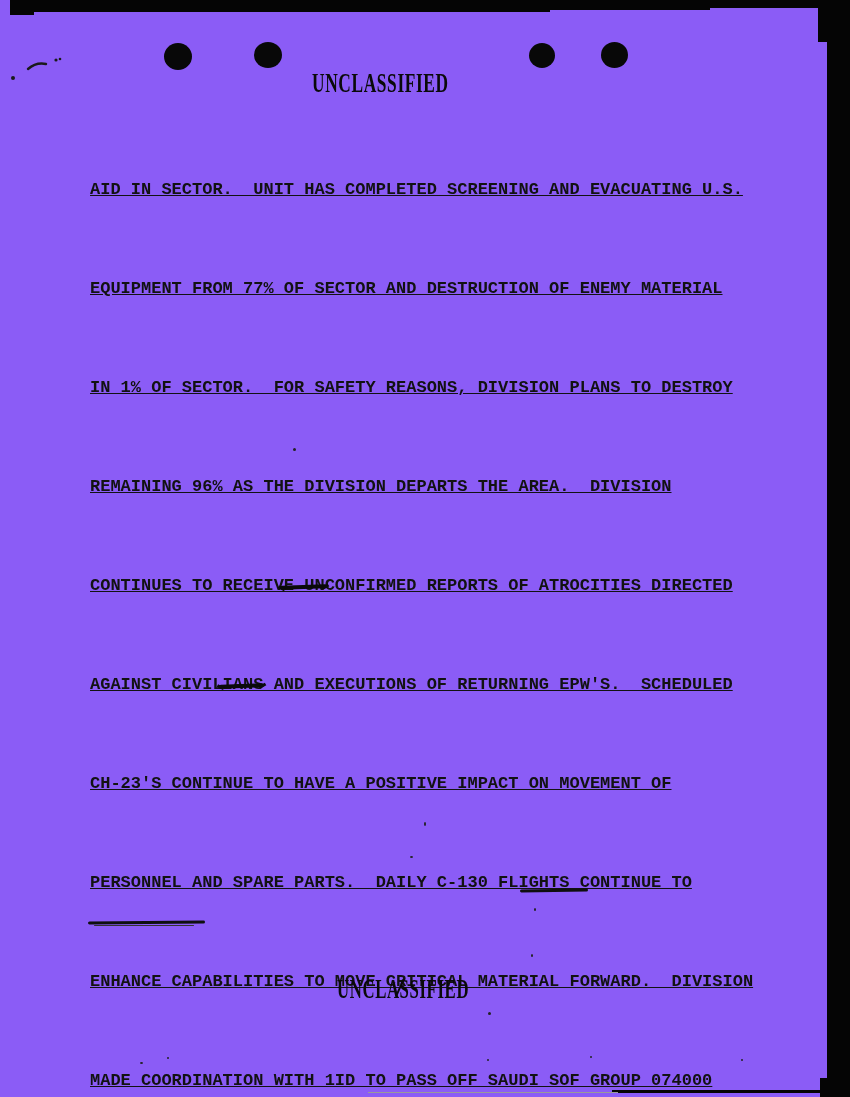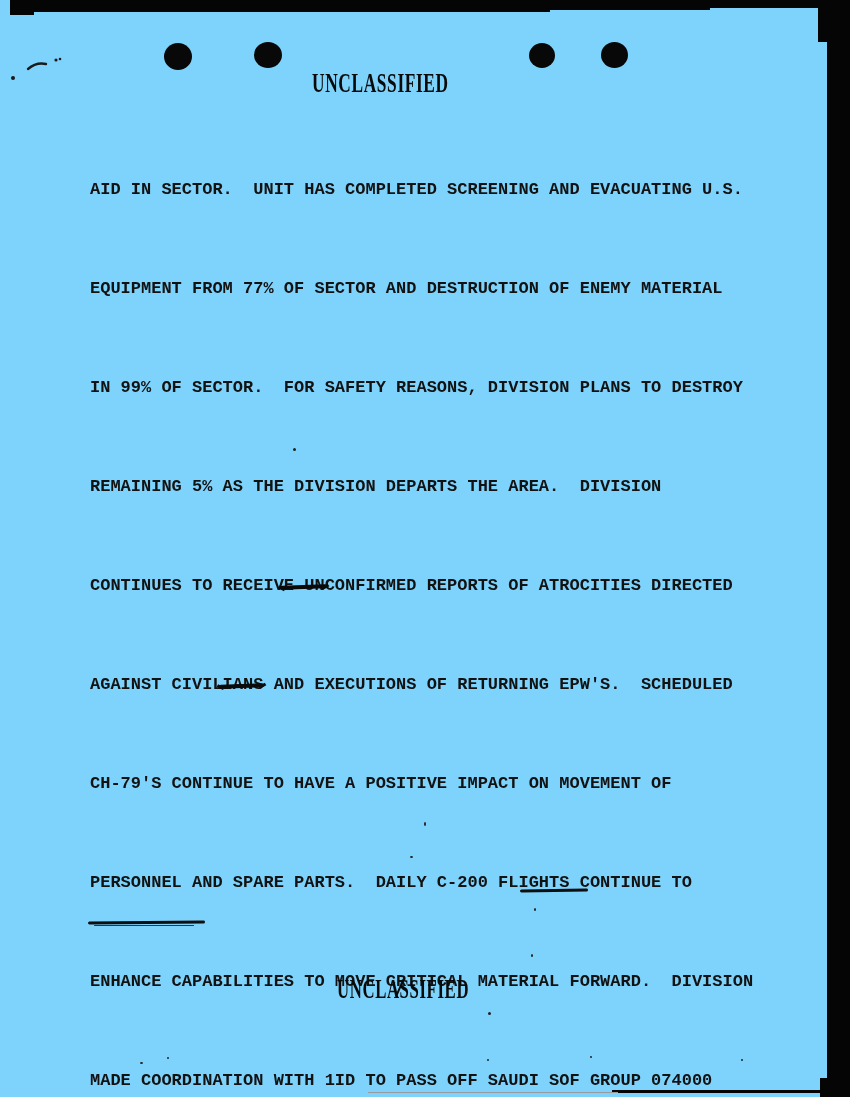--- a/index.html
+++ b/index.html
@@ -1,19 +1,19 @@
 <!DOCTYPE html>
 <html><head>
 <meta charset="utf-8">
 <style>
   html,body{margin:0;padding:0;background:#e8e8e8;}
   .page{
     position:relative;
     width:850px;height:1097px;
-    background:#7dd3fc;
+    background:#8b5cf6;
     overflow:hidden;
     font-family:"Liberation Mono",monospace;
   }
   
   .edge{position:absolute;background:#050505;}
   
   .dot{position:absolute;background:#080808;border-radius:50%;}
   
   .stamp{
     position:absolute;
@@ -32,21 +32,21 @@
     position:absolute;
     left:90px;top:107px;
     font-family:"Liberation Mono",monospace;
     font-weight:bold;
     font-size:17px;
     line-height:33px;
     color:#121212;
     white-space:pre;
     letter-spacing:0px;
   }
-  .body-text .line{height:33px;}
+  .body-text .line{height:33px;text-decoration:underline;}
   
   .strike{
     position:absolute;height:4px;background:#0a0a0a;border-radius:2px;
     transform:rotate(-2deg);
   }
   .strike:before,.strike:after{
     content:"";position:absolute;width:7px;height:3px;background:#0a0a0a;top:1px;
   }
   .strike:before{left:-2px;transform:rotate(28deg);}
   .strike:after{right:-2px;transform:rotate(-28deg);}
@@ -87,26 +87,26 @@
     <circle cx="50" cy="8" r="1.6" fill="#1a1a1a"></circle>
     <circle cx="54" cy="7" r="1.3" fill="#1a1a1a"></circle>
     <circle cx="7" cy="26" r="2" fill="#1a1a1a"></circle>
   </svg>
 
   <div class="stamp head">UNCLASSIFIED</div>
 
   <div class="body-text">
     <div class="line">AID IN SECTOR.  UNIT HAS COMPLETED SCREENING AND EVACUATING U.S.</div>
     <div class="line">EQUIPMENT FROM 77% OF SECTOR AND DESTRUCTION OF ENEMY MATERIAL</div>
-    <div class="line">IN 99% OF SECTOR.  FOR SAFETY REASONS, DIVISION PLANS TO DESTROY</div>
-    <div class="line">REMAINING 5% AS THE DIVISION DEPARTS THE AREA.  DIVISION</div>
+    <div class="line">IN 1% OF SECTOR.  FOR SAFETY REASONS, DIVISION PLANS TO DESTROY</div>
+    <div class="line">REMAINING 96% AS THE DIVISION DEPARTS THE AREA.  DIVISION</div>
     <div class="line">CONTINUES TO RECEIVE UNCONFIRMED REPORTS OF ATROCITIES DIRECTED</div>
     <div class="line">AGAINST CIVILIANS AND EXECUTIONS OF RETURNING EPW'S.  SCHEDULED</div>
-    <div class="line">CH-79'S CONTINUE TO HAVE A POSITIVE IMPACT ON MOVEMENT OF</div>
-    <div class="line">PERSONNEL AND SPARE PARTS.  DAILY C-200 FLIGHTS CONTINUE TO</div>
+    <div class="line">CH-23'S CONTINUE TO HAVE A POSITIVE IMPACT ON MOVEMENT OF</div>
+    <div class="line">PERSONNEL AND SPARE PARTS.  DAILY C-130 FLIGHTS CONTINUE TO</div>
     <div class="line">ENHANCE CAPABILITIES TO MOVE CRITICAL MATERIAL FORWARD.  DIVISION</div>
     <div class="line">MADE COORDINATION WITH 1ID TO PASS OFF SAUDI SOF GROUP 074000</div>
     
     
     
     
     
     
     
     

